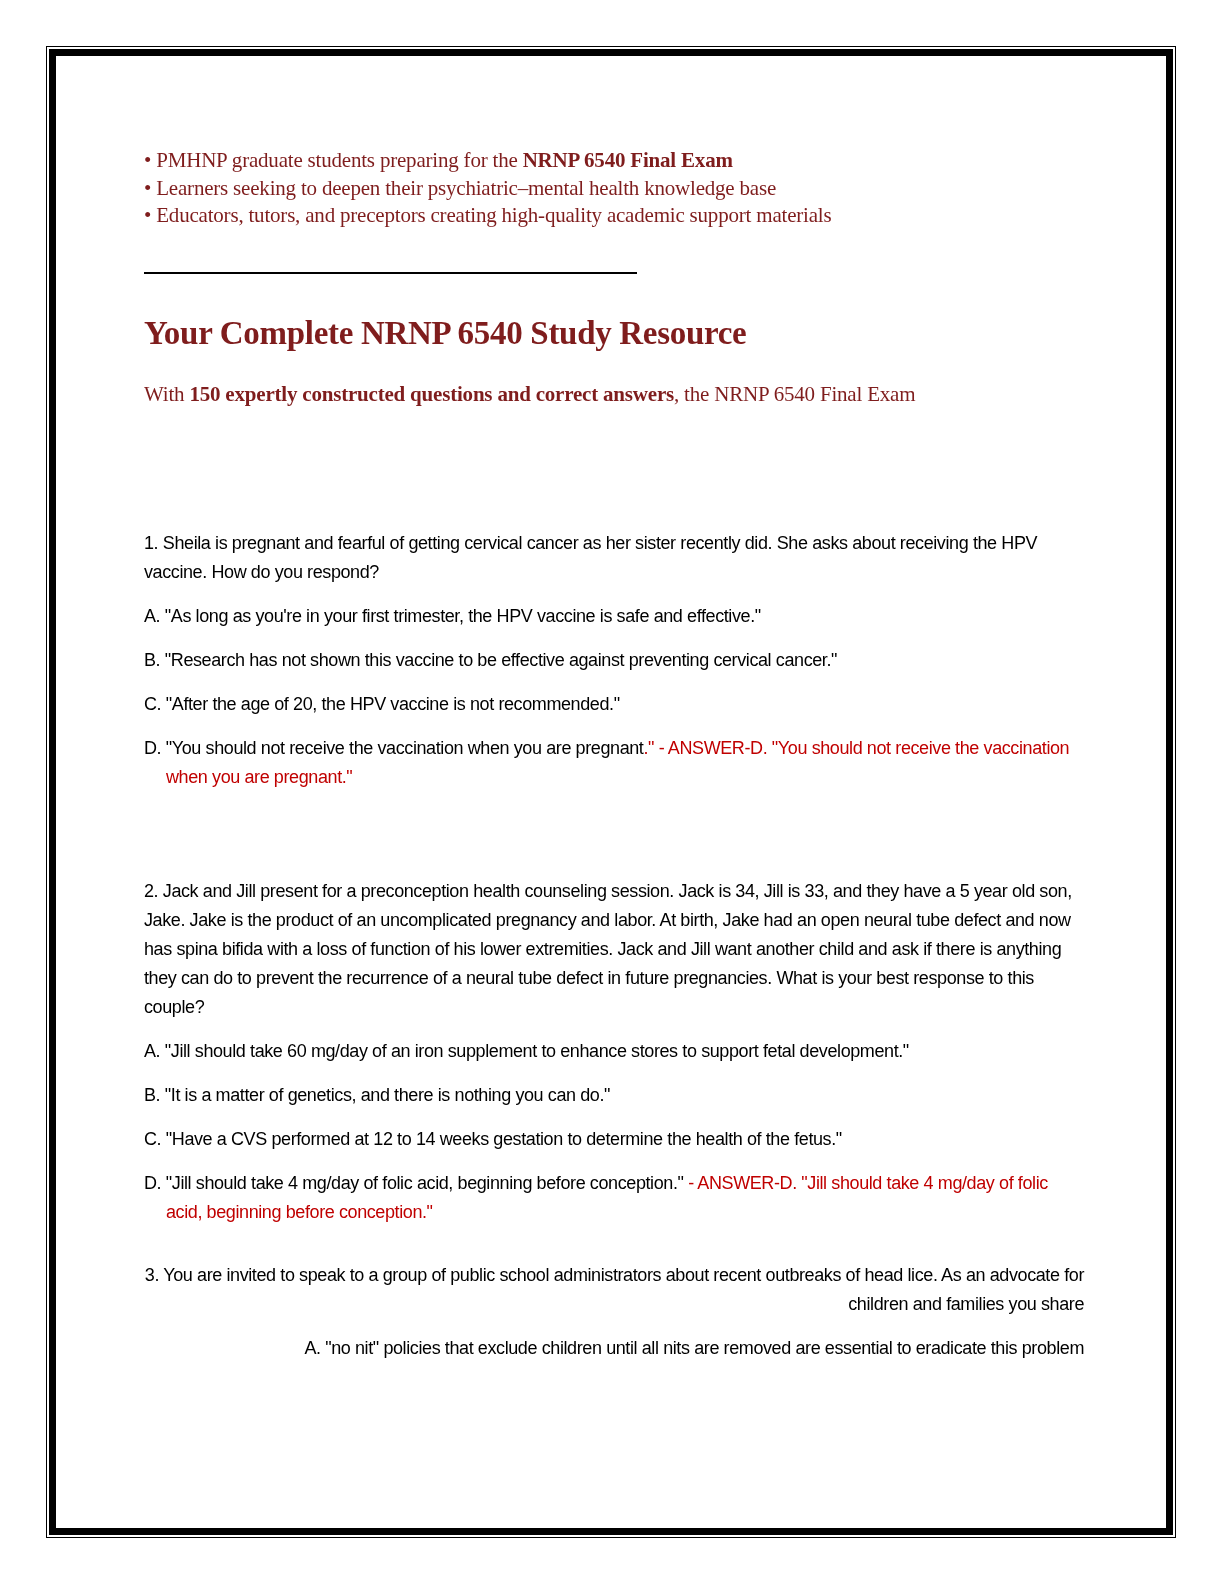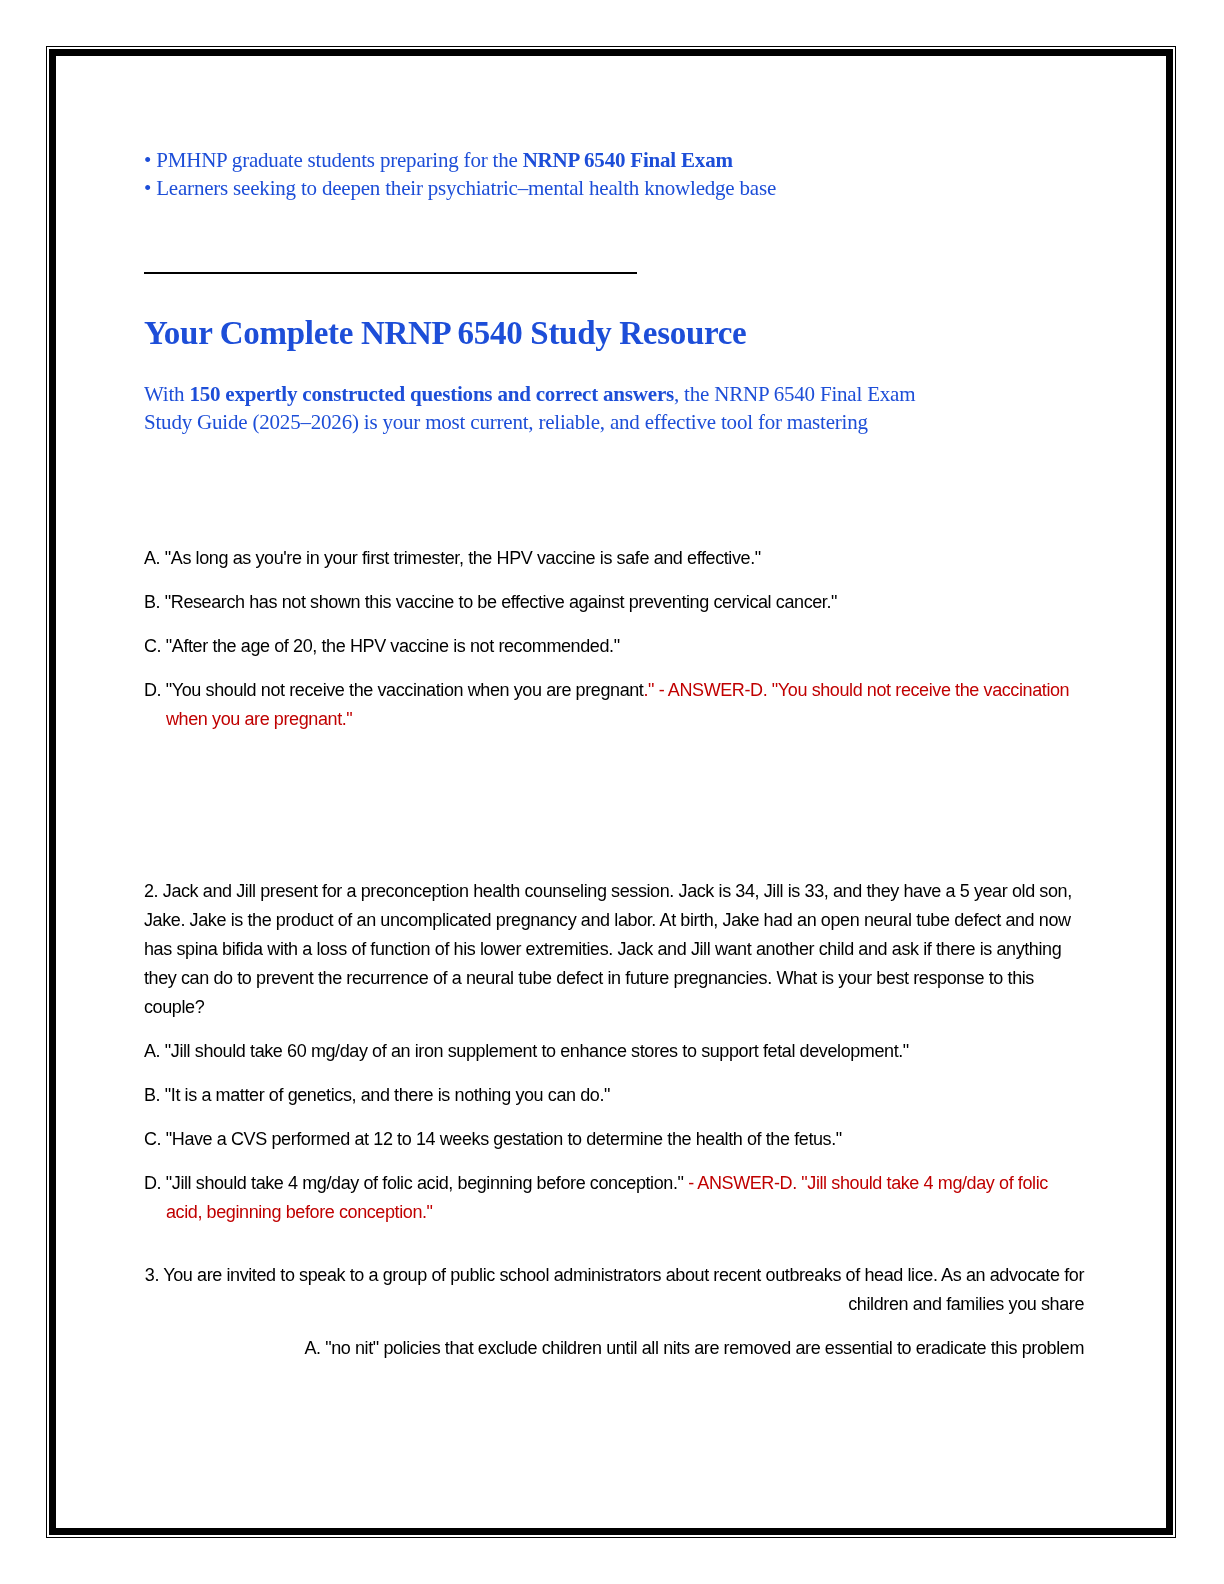--- a/index.html
+++ b/index.html
@@ -5,21 +5,21 @@
     html, body { margin: 0; padding: 0; background: #ffffff; }
     body { width: 1224px; height: 1584px; position: relative; overflow: hidden; }
     .border-outer {
       position: absolute; left: 46px; top: 46px; width: 1130px; height: 1492px;
       border: 1px solid #000; box-sizing: border-box;
     }
     .border-inner {
       position: absolute; left: 49px; top: 49px; width: 1124px; height: 1486px;
       border: 7px solid #000; box-sizing: border-box;
     }
-    .serif { font-family: "Liberation Serif", "DejaVu Serif", serif; color: #1d4ed8; }
+    .serif { font-family: "Liberation Serif", "DejaVu Serif", serif; color: #7f1d1d; }
     .sans { font-family: "Liberation Sans", "DejaVu Sans", sans-serif; color: #000; }
 
     .bullets { position: absolute; left: 144px; top: 147px; width: 980px; }
     .bullets .item { font-size: 21px; line-height: 27.5px; white-space: nowrap; letter-spacing: -0.2px; }
     .bullets b { font-weight: bold; }
 
     .rule { position: absolute; left: 144px; top: 272px; width: 493px; height: 2px; background: #000; }
 
     .heading { position: absolute; left: 144px; top: 310px; font-size: 33px; font-weight: bold; line-height: 46px; white-space: nowrap; letter-spacing: -0.3px; text-align: center; }
 
@@ -43,32 +43,36 @@
 
 <div class="bullets serif">
   <div class="item">
     <span>•</span>
     <span>PMHNP graduate students preparing for the </span><b>NRNP 6540 Final Exam</b>
   </div>
   <div class="item">
     <span>•</span>
     <span>Learners seeking to deepen their psychiatric–mental health knowledge base</span>
   </div>
+  <div class="item">
+    <span>•</span>
+    <span>Educators, tutors, and preceptors creating high-quality academic support materials</span>
+  </div>
 </div>
 
 <div class="rule"></div>
 
 <div class="heading serif">Your Complete NRNP 6540 Study Resource</div>
 
 <div class="intro serif">
   <span class="line"><span>With </span><b>150 expertly constructed questions and correct answers</b><span>, the NRNP 6540 Final Exam</span></span>
-  <span class="line">Study Guide (2025–2026) is your most current, reliable, and effective tool for mastering</span>
 </div>
 
 <div class="q sans" id="q1">
+  <p class="stem">1. Sheila is pregnant and fearful of getting cervical cancer as her sister recently did. She asks about receiving the HPV vaccine. How do you respond?</p>
   <div class="opt"><span>A. "As long as you're in your first trimester, the HPV vaccine is safe and effective."</span></div>
   <div class="opt"><span>B. "Research has not shown this vaccine to be effective against preventing cervical cancer."</span></div>
   <div class="opt"><span>C. "After the age of 20, the HPV vaccine is not recommended."</span></div>
   <div class="opt"><span>D. "You should not receive the vaccination when you are pregnant</span><span class="ans" style="color: rgb(192, 0, 0);">." - ANSWER-D. "You should not receive the vaccination when you are pregnant."</span></div>
 </div>
 
 <div class="q sans" id="q2">
   <p class="stem">2. Jack and Jill present for a preconception health counseling session. Jack is 34, Jill is 33, and they have a 5 year old son, Jake. Jake is the product of an uncomplicated pregnancy and labor. At birth, Jake had an open neural tube defect and now has spina bifida with a loss of function of his lower extremities. Jack and Jill want another child and ask if there is anything they can do to prevent the recurrence of a neural tube defect in future pregnancies. What is your best response to this couple?</p>
   <div class="opt"><span>A. "Jill should take 60 mg/day of an iron supplement to enhance stores to support fetal development."</span></div>
   <div class="opt"><span>B. "It is a matter of genetics, and there is nothing you can do."</span></div>

